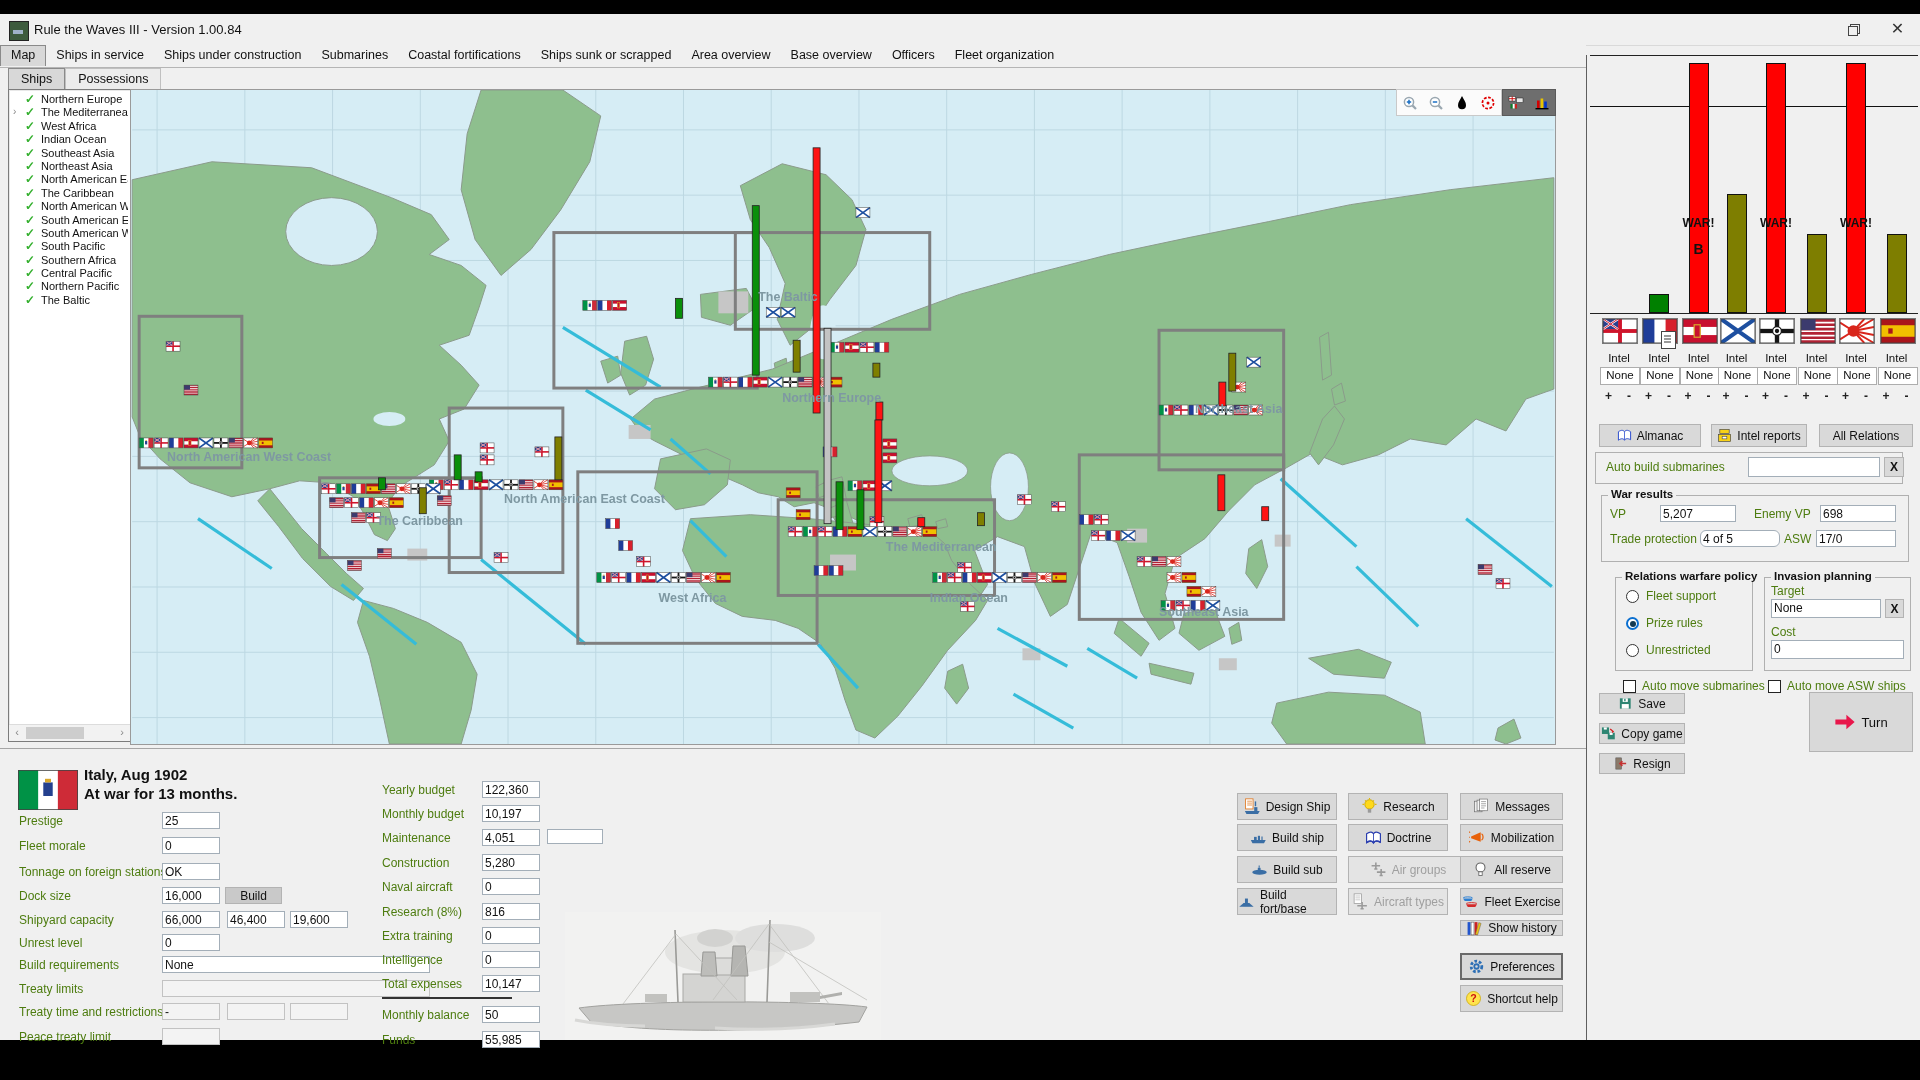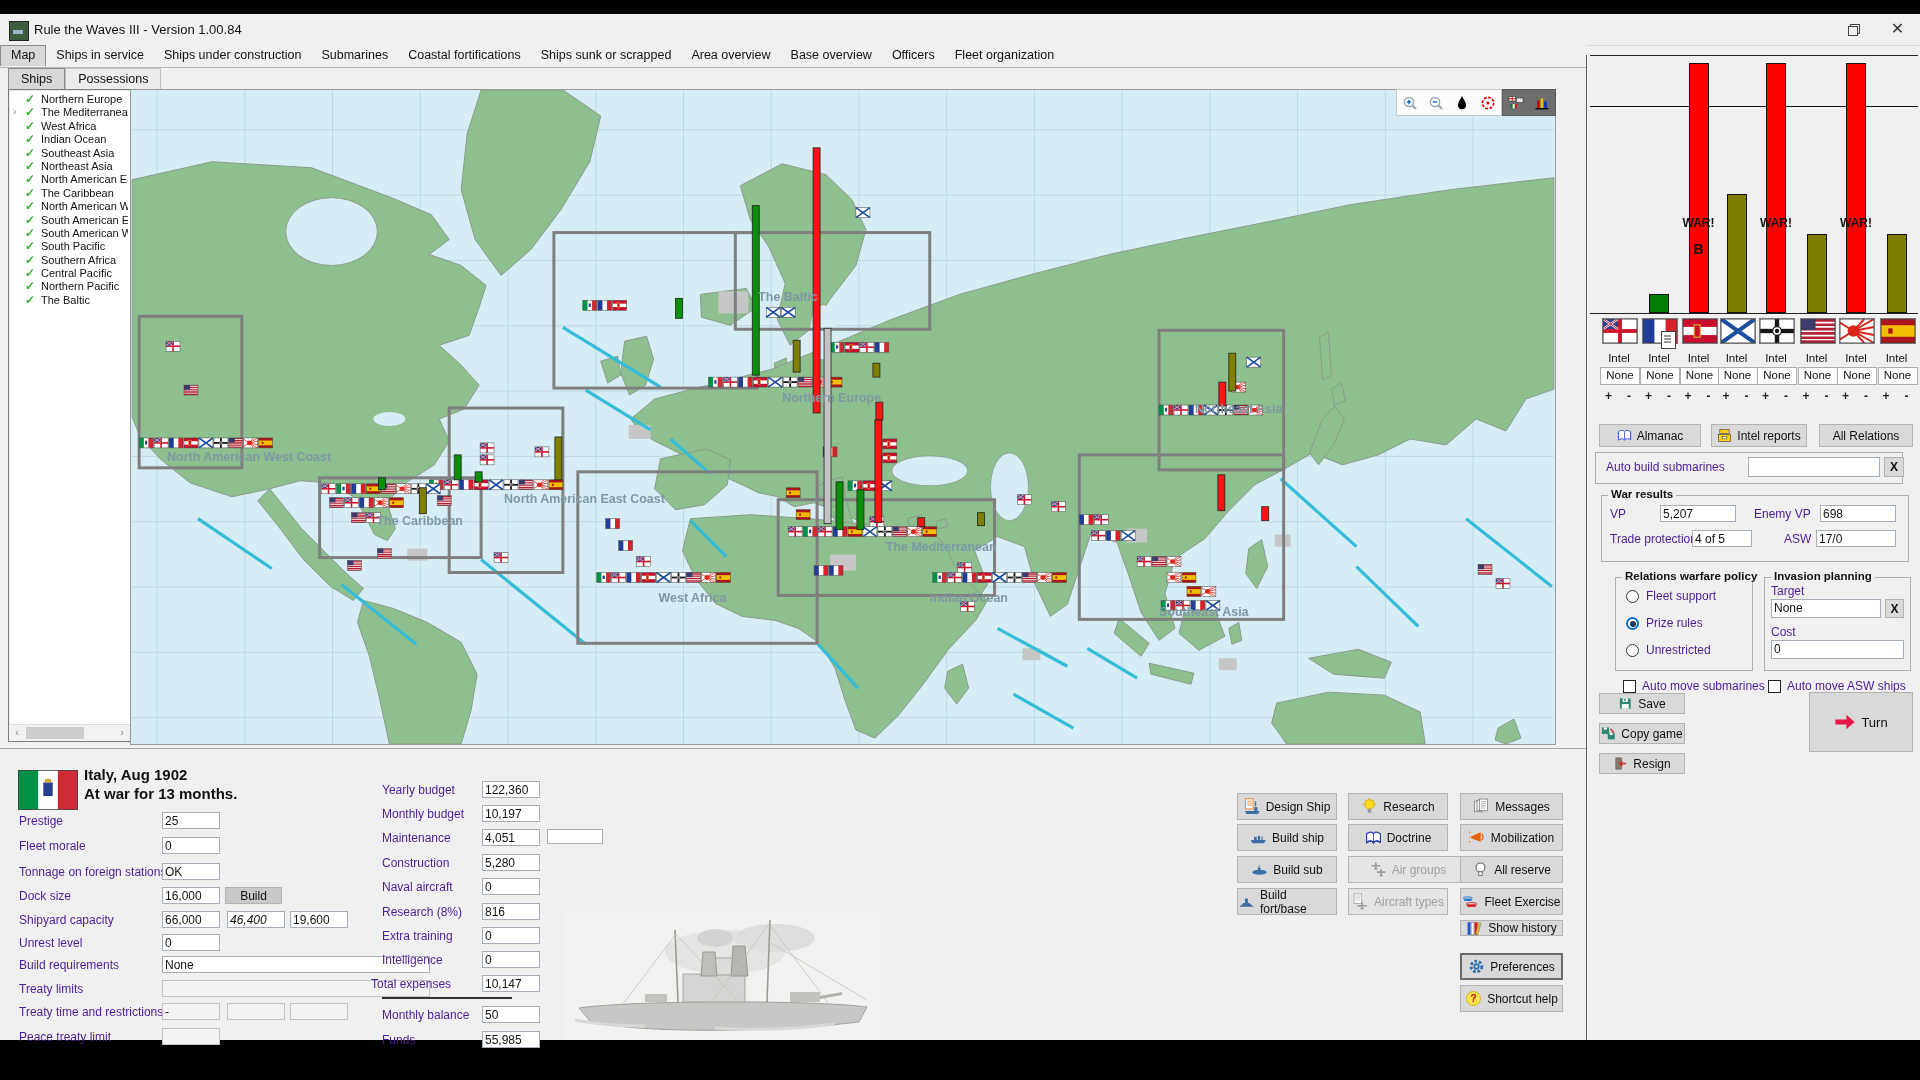--- a/index.html
+++ b/index.html
@@ -44,21 +44,21 @@
   .pageover{position:absolute;width:13px;height:16px;background:#fff;border:1px solid #444;}
   .pageover:after{content:"";position:absolute;left:2px;top:3px;width:7px;height:1.5px;background:#999;box-shadow:0 3px 0 #999,0 6px 0 #999;}
   .intel-lbl{position:absolute;font-size:11.5px;color:#111;transform:translateX(-50%);}
   .nonefld{position:absolute;width:38px;height:16px;background:#fff;border:1px solid #adadad;font-size:11.5px;text-align:center;line-height:15px;color:#111;}
   .pm{position:absolute;font-size:12px;font-weight:bold;color:#222;}
   .btn{position:absolute;background:#d9d9d9;border:1px solid #b3b3b3;display:flex;align-items:center;justify-content:center;gap:5px;font-size:12px;color:#111;box-sizing:border-box;}
   .btn.dis{color:#9f9f9f;background:#e4e4e4;}
   .btn.hilite{border:2px solid #6a6a6a;}
   .gbox{position:absolute;border:1px solid #b0b0b0;}
   .gleg{position:absolute;top:-8px;left:6px;background:#f0f0f0;padding:0 3px;font-size:11.5px;color:#111;white-space:nowrap;font-weight:bold;}
-  .lbl{position:absolute;font-size:12px;color:#4c1d95;white-space:nowrap;}
+  .lbl{position:absolute;font-size:12px;color:#4d7c0f;white-space:nowrap;}
   .fld{position:absolute;height:17px;background:#fff;border:1px solid #a3aeb8;box-sizing:border-box;font-size:12px;padding:1px 3px 0 2px;color:#111;}
   .fld.left{text-align:left;}
   .fld.dis{background:#f3f3f3;border-color:#c2c2c2;}
   .radio{position:absolute;width:13px;height:13px;border:1.6px solid #333;border-radius:50%;background:#fff;box-sizing:border-box;}
   .radio.on{border:2px solid #0b6fd0;}
   .radio.on:after{content:"";position:absolute;left:1.5px;top:1.5px;width:6px;height:6px;border-radius:50%;background:#143a52;}
   .cbox{position:absolute;width:13px;height:13px;border:1.7px solid #222;background:#fff;box-sizing:border-box;}
   .bpanel{position:absolute;left:0;top:734px;width:1586px;height:292px;background:#f0f0f0;border-top:1px solid #a5a5a5;box-sizing:border-box;}
   .ctitle{position:absolute;font-size:15px;font-weight:bold;color:#111;white-space:nowrap;}
   .sep{position:absolute;height:0;border-top:2px solid #333;}
@@ -1350,21 +1350,21 @@
         <div class="fld left" style="left:152px;top:4px;width:132px;height:20px;"></div>
         <div class="btn" style="left:288px;top:4px;width:20px;height:20px;font-weight:bold;">X</div>
       </div>
       <div class="gbox" style="left:14px;top:440px;width:306px;height:65px;">
         <div class="gleg">War results</div>
         <div class="lbl" style="left:8px;top:11px;">VP</div>
         <div class="fld" style="left:58px;top:9px;width:76px;">5,207</div>
         <div class="lbl" style="left:152px;top:11px;">Enemy VP</div>
         <div class="fld" style="left:218px;top:9px;width:76px;">698</div>
         <div class="lbl" style="left:8px;top:36px;">Trade protection</div>
-        <div class="fld" style="left:90px;top:34px;width:60px;">4 of 5</div>
+        <div class="fld" style="left:98px;top:34px;width:80px;border-radius:6px;">4 of 5</div>
         <div class="lbl" style="left:182px;top:36px;">ASW</div>
         <div class="fld" style="left:214px;top:34px;width:80px;">17/0</div>
       </div>
       <div class="gbox" style="left:28px;top:522px;width:136px;height:92px;">
         <div class="gleg">Relations warfare policy</div>
         <div class="radio" style="left:10px;top:12px;"></div>
         <div class="lbl" style="left:30px;top:11px;">Fleet support</div>
         <div class="radio on" style="left:10px;top:39px;"></div>
         <div class="lbl" style="left:30px;top:38px;">Prize rules</div>
         <div class="radio" style="left:10px;top:66px;"></div>
@@ -1432,21 +1432,21 @@
       <div class="fld" style="left:162px;top:63px;width:58px;">25</div>
       <div class="lbl" style="left:19px;top:90px;">Fleet morale</div>
       <div class="fld" style="left:162px;top:88px;width:58px;">0</div>
       <div class="lbl" style="left:19px;top:116px;">Tonnage on foreign stations</div>
       <div class="fld" style="left:162px;top:114px;width:58px;">OK</div>
       <div class="lbl" style="left:19px;top:140px;">Dock size</div>
       <div class="fld" style="left:162px;top:138px;width:58px;">16,000</div>
       <div class="btn" style="left:225px;top:138px;width:57px;height:17px;background:#c9c9c9;">Build</div>
       <div class="lbl" style="left:19px;top:164px;">Shipyard capacity</div>
       <div class="fld" style="left:162px;top:162px;width:58px;">66,000</div>
-      <div class="fld" style="left:227px;top:162px;width:58px;font-style:italic;">46,400</div>
+      <div class="fld" style="left:227px;top:162px;width:58px;">46,400</div>
       <div class="fld" style="left:290px;top:162px;width:58px;">19,600</div>
       <div class="lbl" style="left:19px;top:187px;">Unrest level</div>
       <div class="fld" style="left:162px;top:185px;width:58px;">0</div>
       <div class="lbl" style="left:19px;top:209px;">Build requirements</div>
       <div class="fld left" style="left:162px;top:207px;width:268px;">None</div>
       <div class="lbl" style="left:19px;top:233px;">Treaty limits</div>
       <div class="fld left dis" style="left:162px;top:231px;width:268px;"></div>
       <div class="lbl" style="left:19px;top:256px;">Treaty time and restrictions</div>
       <div class="fld dis" style="left:162px;top:254px;width:58px;">-</div>
       <div class="fld dis" style="left:227px;top:254px;width:58px;"></div>
@@ -1463,21 +1463,21 @@
       <div class="lbl" style="left:382px;top:107px;">Construction</div>
       <div class="fld" style="left:482px;top:105px;width:58px;">5,280</div>
       <div class="lbl" style="left:382px;top:131px;">Naval aircraft</div>
       <div class="fld" style="left:482px;top:129px;width:58px;">0</div>
       <div class="lbl" style="left:382px;top:156px;">Research (8%)</div>
       <div class="fld" style="left:482px;top:154px;width:58px;">816</div>
       <div class="lbl" style="left:382px;top:180px;">Extra training</div>
       <div class="fld" style="left:482px;top:178px;width:58px;">0</div>
       <div class="lbl" style="left:382px;top:204px;">Intelligence</div>
       <div class="fld" style="left:482px;top:202px;width:58px;">0</div>
-      <div class="lbl" style="left:371px;top:228px;">Total expenses</div>
+      <div class="lbl" style="left:382px;top:228px;">Total expenses</div>
       <div class="fld" style="left:482px;top:226px;width:58px;">10,147</div>
       <div class="sep" style="left:382px;top:248px;width:130px;"></div>
       <div class="lbl" style="left:382px;top:259px;">Monthly balance</div>
       <div class="fld" style="left:482px;top:257px;width:58px;">50</div>
       <div class="lbl" style="left:382px;top:284px;">Funds</div>
       <div class="fld" style="left:482px;top:282px;width:58px;">55,985</div>
       <div class="shipimg">
         <svg width="316" height="128" viewBox="0 0 316 128">
           <rect width="316" height="128" fill="#f2f2f1"></rect>
           <ellipse cx="160" cy="40" rx="60" ry="22" fill="#e4e4e2"></ellipse>

